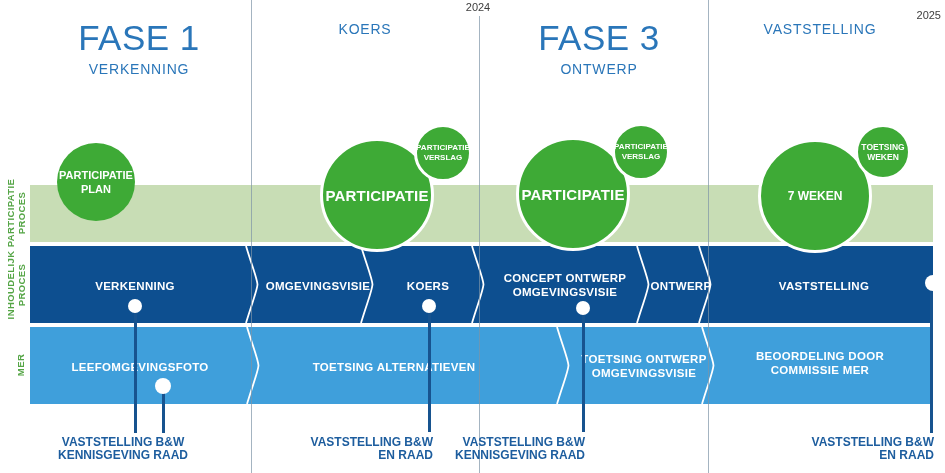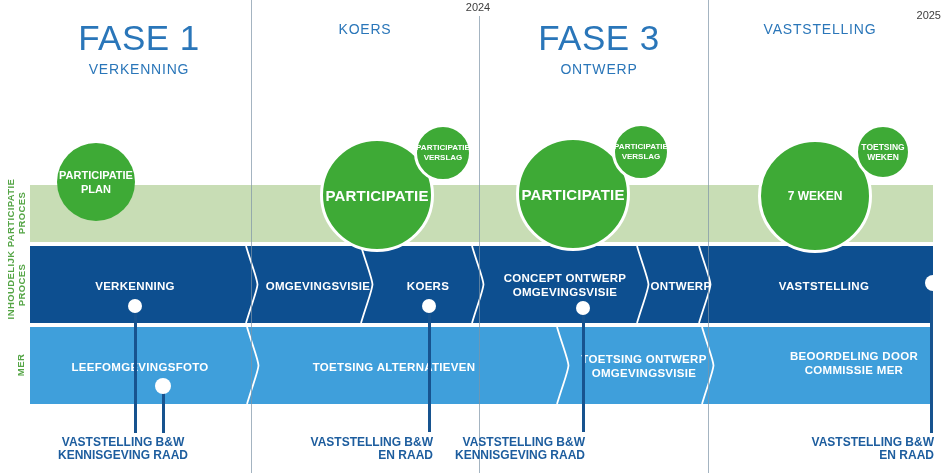--- a/index.html
+++ b/index.html
@@ -126,21 +126,21 @@
   </div>
   <div class="seg-label" style="left:681px; top:279px;">ONTWERP</div>
   <div class="seg-label" style="left:824px; top:279px;">VASTSTELLING</div>
 
   <div class="seg-label" style="left:140px; top:360px;">LEEFOMGEVINGSFOTO</div>
   <div class="seg-label" style="left:394px; top:360px;">TOETSING ALTERNATIEVEN</div>
   <div class="seg-label" style="left:644px; top:352px;">
     <div>TOETSING ONTWERP</div>
     <div>OMGEVINGSVISIE</div>
   </div>
-  <div class="seg-label" style="left:820px; top:349px;margin-left:34px;">
+  <div class="seg-label" style="left:820px; top:349px;">
     <div>BEOORDELING DOOR</div>
     <div>COMMISSIE MER</div>
   </div>
 
   <div class="circle c-plan" style="left:57px; top:143px; width:78px; height:78px;">
     <div>PARTICIPATIE</div>
     <div>PLAN</div>
   </div>
 
   <div class="circle small c-small" style="left:414px; top:124px; width:58px; height:58px;">

